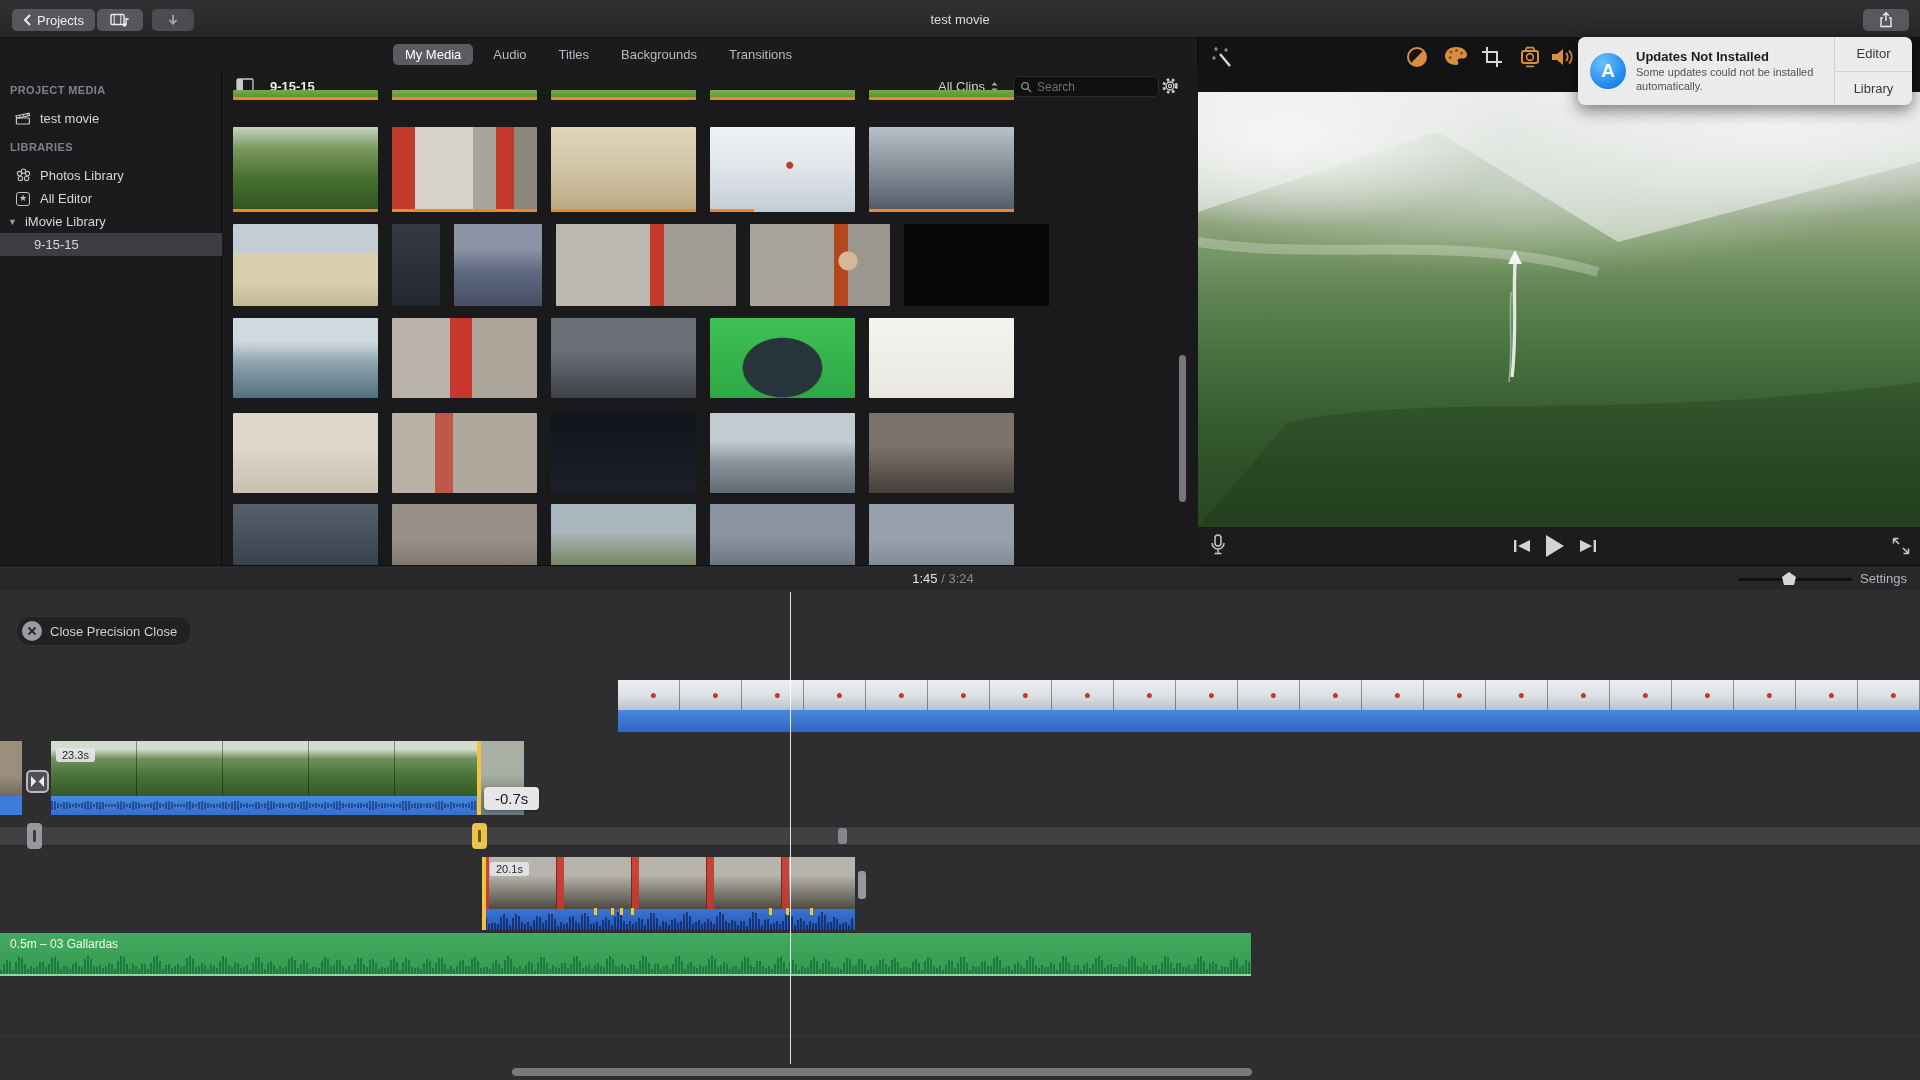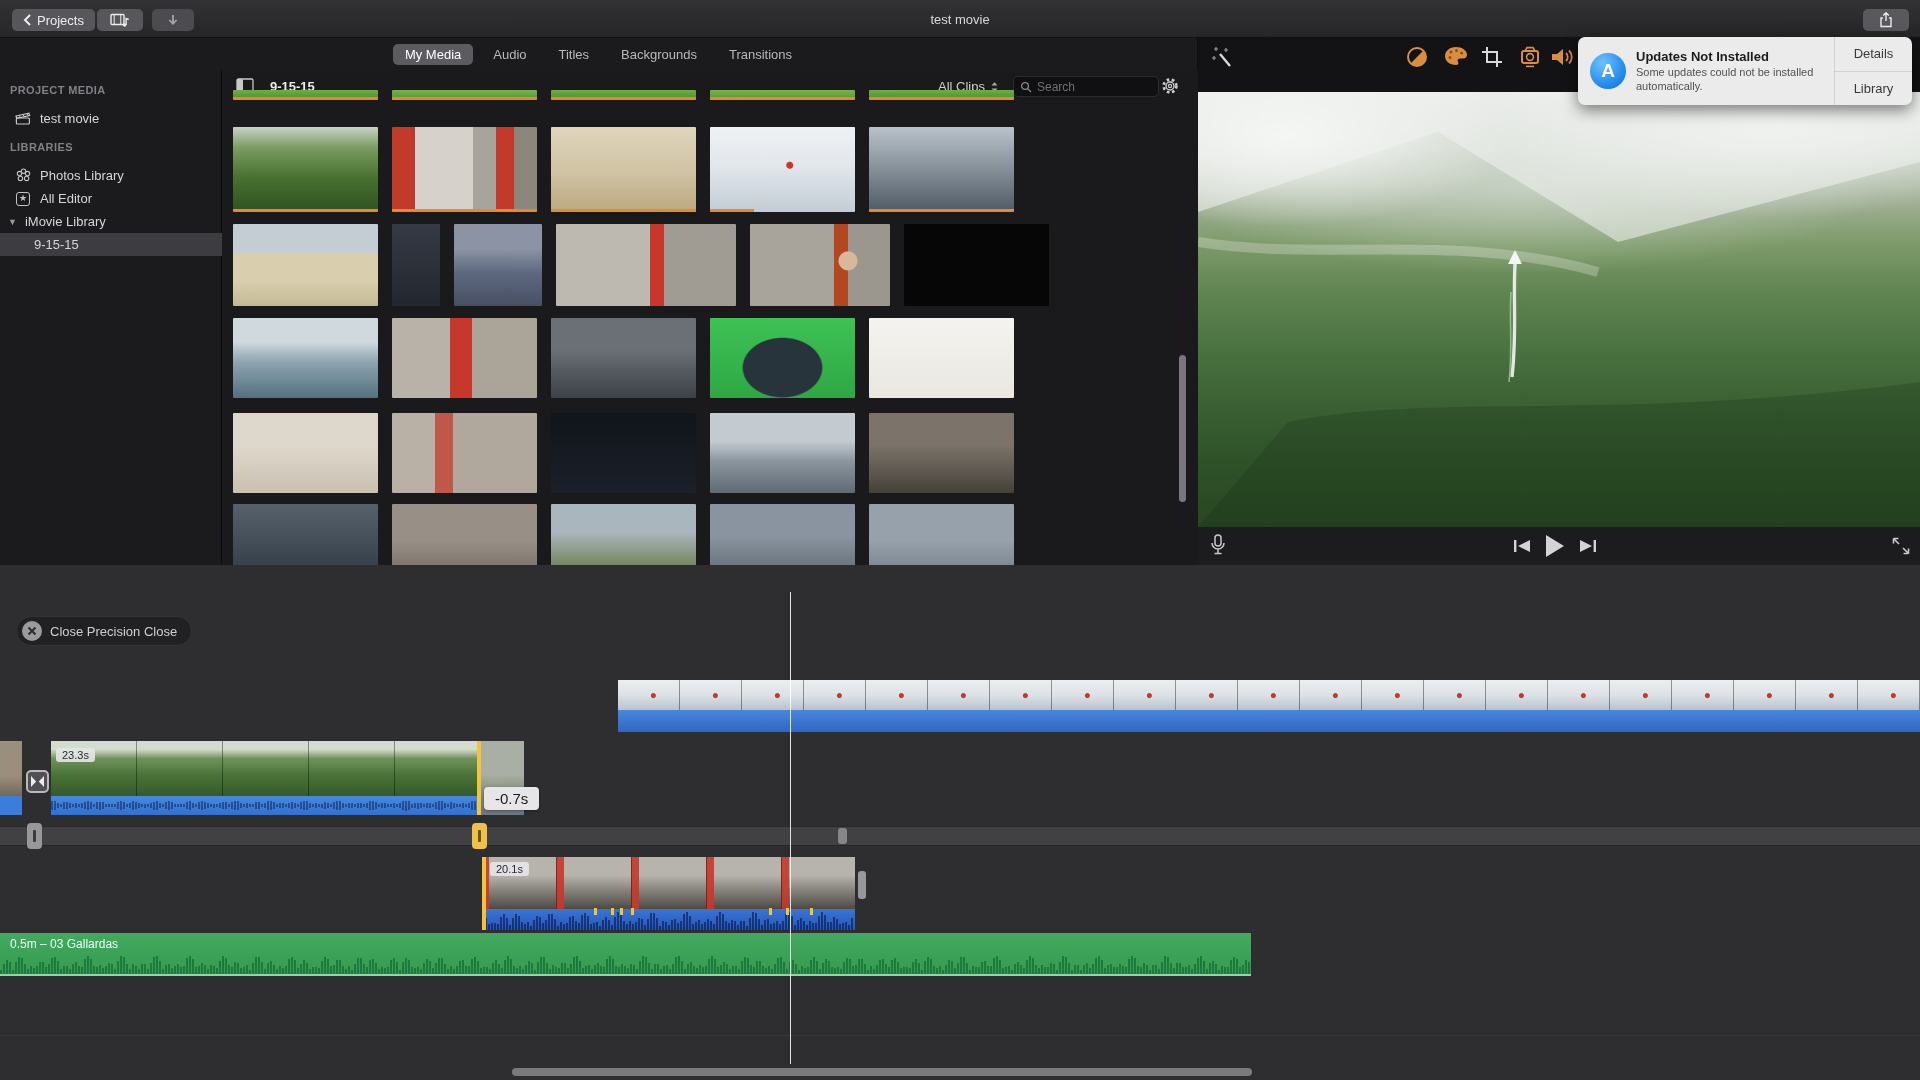--- a/index.html
+++ b/index.html
@@ -453,25 +453,34 @@
 
   <div class="notification">
     <div class="notif-main">
       <div class="appstore-icon">A</div>
       <div>
         <div class="notif-title">Updates Not Installed</div>
         <div class="notif-body">Some updates could not be installed automatically.</div>
       </div>
     </div>
     <div class="notif-actions">
-      <div class="notif-action">Details</div>
+      <div class="notif-action">Editor</div>
       <div class="notif-action">Library</div>
     </div>
   </div>
 
+  <div class="timebar">
+    <span class="timecode">
+      <span class="cur">1:45</span><span class="sep"> / </span><span class="tot">3:24</span>
+    </span>
+    <span class="zoom-slider">
+      <span class="zoom-thumb"></span>
+    </span>
+    <span class="settings-label">Settings</span>
+  </div>
 
   <div class="timeline">
     <div class="close-pill">
       <span class="close-circle">
         <svg width="10" height="10" viewBox="0 0 10 10">
             <path d="M1.5 1.5 L8.5 8.5 M8.5 1.5 L1.5 8.5" stroke="#2c2c2e" stroke-width="2"></path>
           </svg>
       </span>
       <span>Close Precision Close</span>
     </div>

